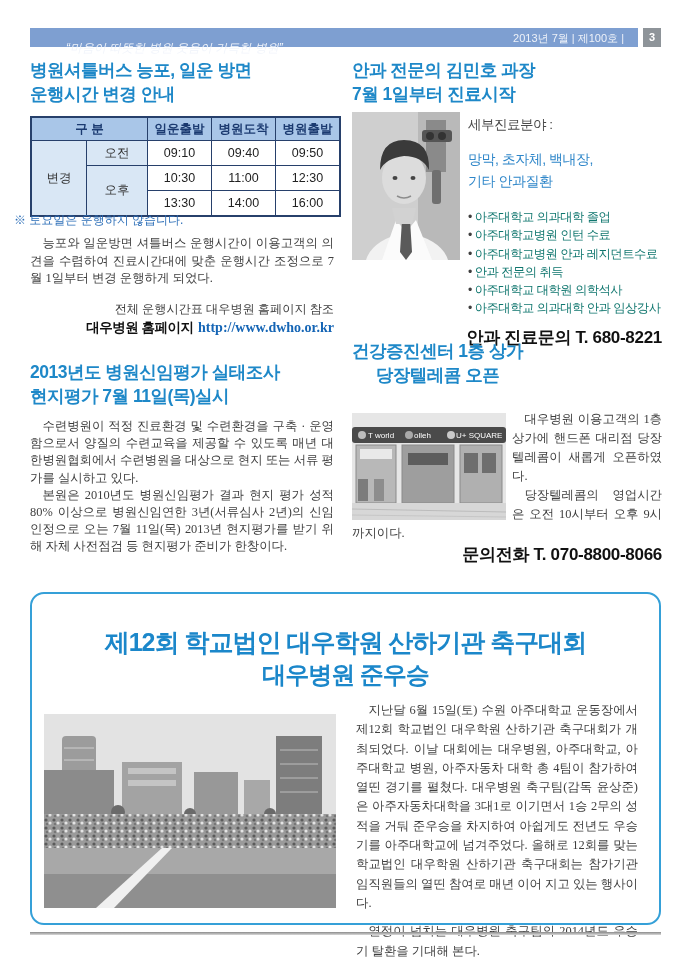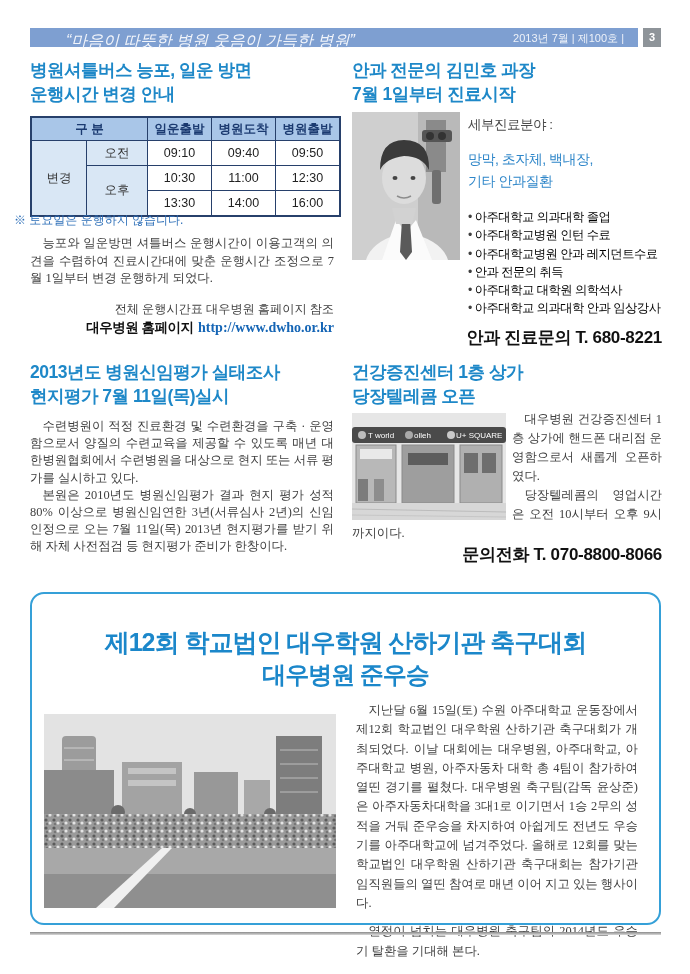--- a/index.html
+++ b/index.html
@@ -2,21 +2,21 @@
 <html><head>
 <meta charset="utf-8">
 <style>
   html,body{margin:0;padding:0;background:#ffffff;}
   .page{position:relative;width:690px;height:974px;background:#ffffff;overflow:hidden;
         font-family:"Liberation Sans",sans-serif;}
 
   
   .header-bar{position:absolute;left:30px;top:28px;width:608px;height:19px;
               background:#7e9fd1;color:#ffffff;}
-  .header-quote{position:absolute;left:36px;top:3px;font-size:16px;font-style:italic;color:#f2f5fb;}
+  .header-quote{position:absolute;left:36px;top:12px;font-size:12px;font-style:italic;color:#f2f5fb;}
   .header-issue{position:absolute;right:14px;top:3px;font-size:11px;color:#eef2f9;}
   .page-num-box{position:absolute;left:643px;top:28px;width:18px;height:19px;background:#8e9499;
                 color:#ffffff;font-size:11px;line-height:19px;text-align:center;font-weight:bold;}
 
   
   .sec-title{position:absolute;color:#1e88c8;font-weight:bold;font-size:17.5px;line-height:24px;
              letter-spacing:-0.5px;}
 
   
   .shuttle-table{position:absolute;left:30px;top:116px;border-collapse:collapse;
@@ -39,21 +39,21 @@
   .homepage-line{position:absolute;left:30px;top:318px;width:304px;text-align:right;}
   .homepage-label{font-size:13.5px;font-weight:bold;color:#111111;letter-spacing:-0.5px;}
   .homepage-url{font-size:14px;font-weight:bold;color:#1565b5;font-family:"Liberation Serif",serif;}
 
   
   .doctor-photo{position:absolute;left:352px;top:112px;width:108px;height:148px;}
   .doctor-right{position:absolute;left:468px;top:116px;width:196px;}
   .spec-label{font-size:13.5px;color:#4a4a4a;margin:0 0 14px 0;letter-spacing:-0.5px;}
   .spec-line{font-size:14px;color:#2e86c9;line-height:22px;letter-spacing:-0.5px;}
   .cred-list{list-style:none;margin:16px 0 0 0;padding:0;}
-  .cred-list li{font-size:12.3px;color:#000000;line-height:18.3px;letter-spacing:-0.5px;}
+  .cred-list li{font-size:12.3px;color:#0f766e;line-height:18.3px;letter-spacing:-0.5px;}
   .cred-list li::before{content:"• ";color:#3e3e3e;}
   .contact-bold{position:absolute;font-size:17px;font-weight:bold;color:#111111;letter-spacing:-0.3px;}
 
   
   .telecom-wrap{position:absolute;left:352px;top:410px;width:310px;}
   .telecom-photo{float:left;width:154px;height:107px;margin:3px 6px 4px 0;}
   .telecom-wrap p{font-family:"Liberation Serif",serif;font-size:12.4px;color:#3e3e3e;
                   line-height:19px;text-align:justify;text-indent:1em;margin:0;}
 
   
@@ -166,21 +166,21 @@
 
   <div class="sec-title" style="left:30px;top:360px;">
     <span>2013년도 병원신임평가 실태조사</span><br>
     <span>현지평가 7월 11일(목)실시</span>
   </div>
   <div style="position:absolute;left:30px;top:418px;width:304px;">
     <p class="body-text" style="line-height:17.2px;">수련병원이 적정 진료환경 및 수련환경을 구축 · 운영함으로서 양질의 수련교육을 제공할 수 있도록 매년 대한병원협회에서 수련병원을 대상으로 현지 또는 서류 평가를 실시하고 있다.</p>
     <p class="body-text" style="line-height:17.2px;font-family:Liberation Serif, serif;">본원은 2010년도 병원신임평가 결과 현지 평가 성적 80% 이상으로 병원신임연한 3년(서류심사 2년)의 신임인정으로 오는 7월 11일(목) 2013년 현지평가를 받기 위해 자체 사전점검 등 현지평가 준비가 한창이다.</p>
   </div>
 
-  <div class="sec-title" style="left:352px;top:360px;">
+  <div class="sec-title" style="left:352px;top:339px;text-align:center;">
     <span>건강증진센터 1층 상가</span><br>
     <span>당장텔레콤 오픈</span>
   </div>
 
   <div class="telecom-wrap">
     <svg class="telecom-photo" viewBox="0 0 154 107">
       <rect width="154" height="107" fill="#e6e6e6"></rect>
       <rect x="0" y="14" width="154" height="16" rx="3" fill="#4a4a4a"></rect>
       <text x="16" y="25" font-size="8" fill="#ffffff" font-family="Liberation Sans, sans-serif">T world</text>
       <text x="62" y="25" font-size="8" fill="#ffffff" font-family="Liberation Sans, sans-serif">olleh</text>
@@ -194,21 +194,21 @@
       <rect x="56" y="40" width="40" height="12" fill="#5d5d5d"></rect>
       <rect x="108" y="32" width="42" height="58" fill="#b0b0b0" stroke="#8a8a8a"></rect>
       <rect x="112" y="40" width="14" height="20" fill="#6e6e6e"></rect>
       <rect x="130" y="40" width="14" height="20" fill="#6e6e6e"></rect>
       <rect x="6" y="66" width="10" height="22" fill="#7c7c7c"></rect>
       <rect x="22" y="66" width="10" height="22" fill="#8d8d8d"></rect>
       <rect x="0" y="90" width="154" height="17" fill="#d7d7d7"></rect>
       <line x1="0" y1="96" x2="154" y2="99" stroke="#bcbcbc"></line>
       <line x1="0" y1="102" x2="154" y2="104" stroke="#c6c6c6"></line>
     </svg>
-    <p>대우병원 건강증진센터 1층 상가에 핸드폰 대리점 운영함으로서 새롭게 오픈하였다.</p>
+    <p>대우병원 이용고객의 1층 상가에 핸드폰 대리점 당장텔레콤이 새롭게 오픈하였다.</p>
     <p>당장텔레콤의 영업시간은 오전 10시부터 오후 9시까지이다.</p>
   </div>
   <div class="contact-bold" style="left:352px;top:543px;width:310px;text-align:right;">문의전화 T. 070-8800-8066</div>
 
   <div class="soccer-box">
     <div class="soccer-title">
       <span class="t1">제12회 학교법인 대우학원 산하기관 축구대회</span>
       <span class="t2">대우병원 준우승</span>
     </div>
 

